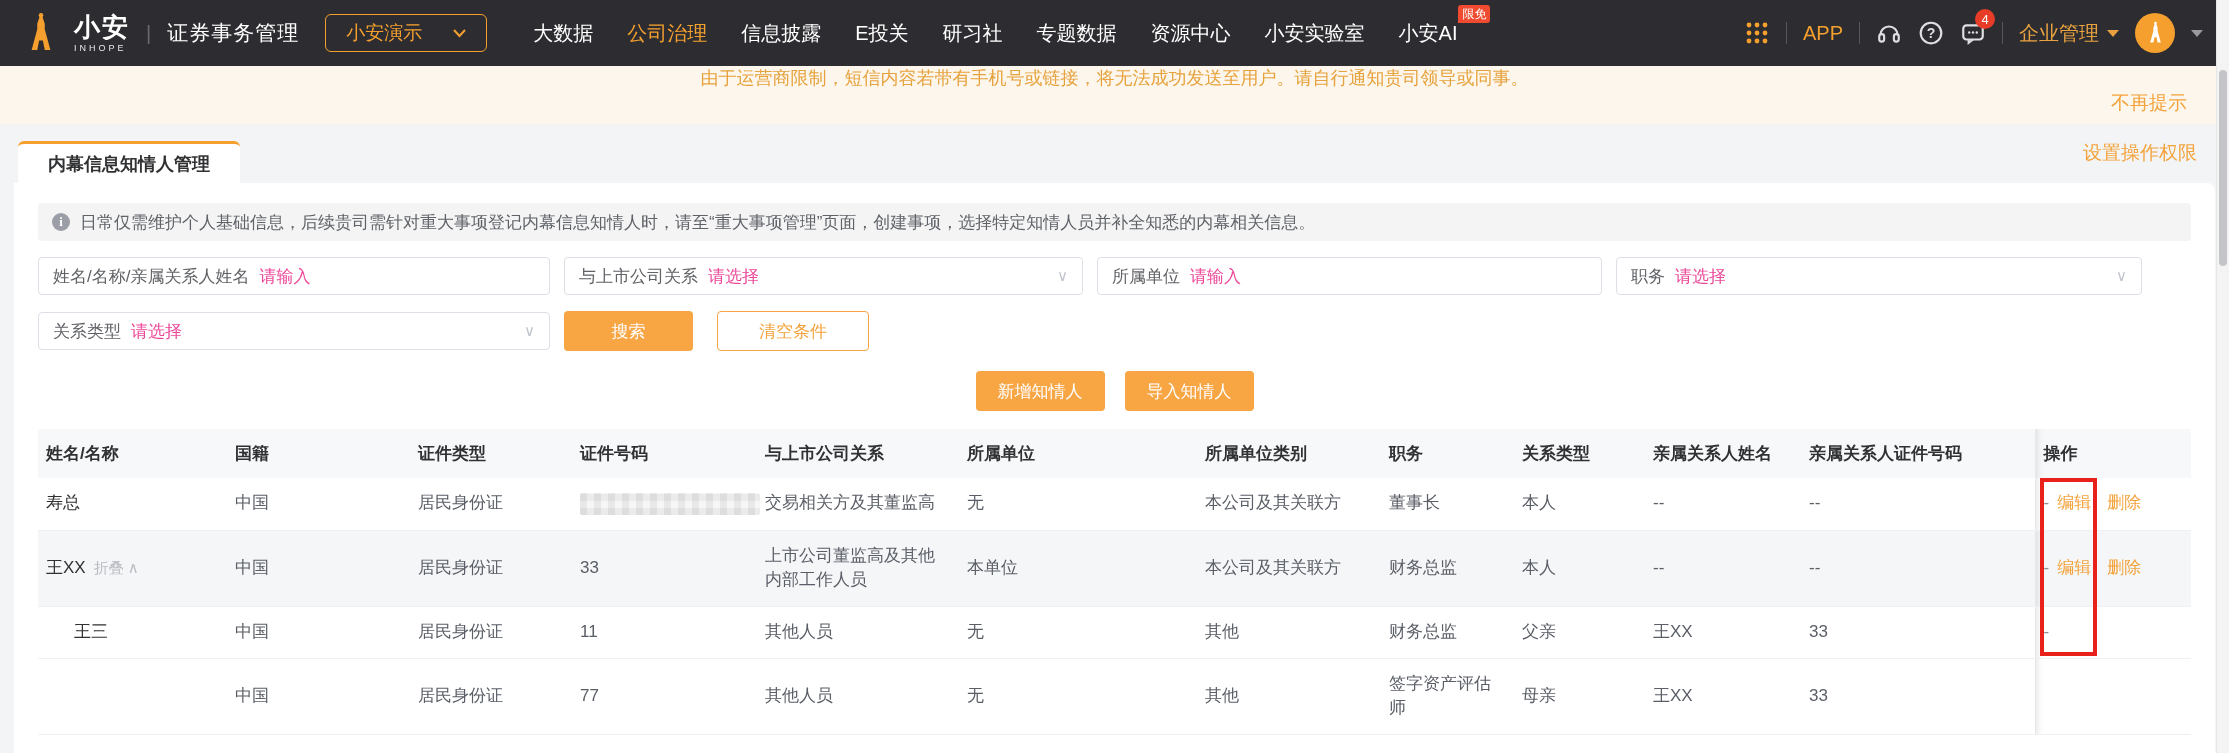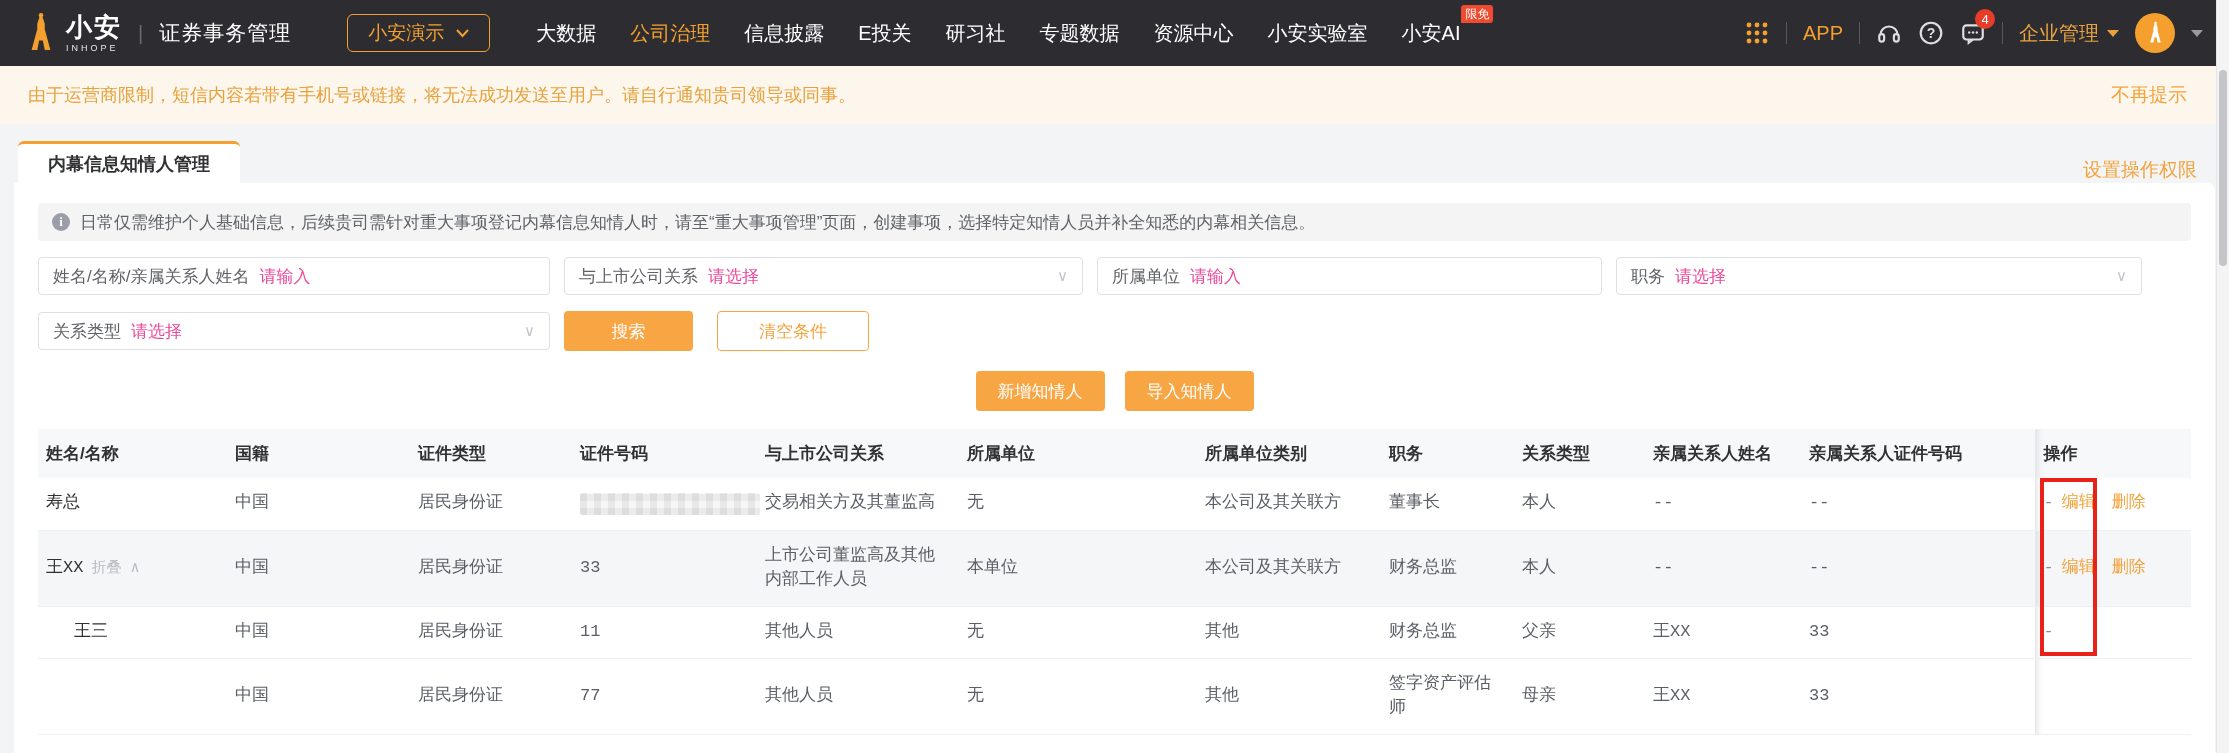--- a/index.html
+++ b/index.html
@@ -11,55 +11,55 @@
   *{box-sizing:border-box;}
   html,body{margin:0;padding:0;}
   body{
     width:2229px;height:753px;overflow:hidden;position:relative;
     background:var(--page-bg);
     font-family:"Liberation Sans","DejaVu Sans",sans-serif;
     font-size:17px;color:var(--txt);
   }
   
   .topbar{height:66px;background:var(--topbar-bg);display:flex;align-items:center;padding:0 26px;position:relative;}
-  .logo-wrap{display:flex;align-items:center;gap:10px;}
+  .logo-wrap{display:flex;align-items:center;gap:18px;}
   .logo-icon{width:30px;height:42px;flex:0 0 auto;}
   .logo-name{display:flex;flex-direction:column;line-height:1;}
   .logo-cn{color:#fff;font-size:26px;font-weight:bold;letter-spacing:2px;}
   .logo-en{color:#e8e8ea;font-size:9px;letter-spacing:3px;margin-top:4px;}
   .tb-sep{color:#6a6a6f;font-size:20px;margin:0 16px;}
   .product{color:#fff;font-size:21px;letter-spacing:1px;}
-  .env-pill{margin-left:56px;border:1px solid var(--accent);border-radius:6px;color:var(--accent);
-    font-size:19px;padding:5px 20px;display:flex;align-items:center;gap:12px;cursor:pointer;}
+  .env-pill{margin-left:26px;border:1px solid var(--accent);border-radius:6px;color:var(--accent);
+    font-size:19px;padding:5px 20px;display:flex;align-items:center;gap:31px;cursor:pointer;}
   .main-nav{display:flex;align-items:center;gap:34px;margin-left:46px;}
   .nav-item{color:#fff;font-size:20px;position:relative;cursor:pointer;white-space:nowrap;}
   .nav-item.active{color:var(--accent);}
   .nav-badge{position:absolute;top:-15px;right:-33px;background:var(--badge-red);color:#fff;
     font-size:12px;line-height:1;padding:3px 4px;border-radius:3px 3px 3px 0;}
   .tb-right{margin-left:auto;display:flex;align-items:center;gap:16px;}
   .vdiv{width:1px;height:22px;background:#56565b;}
   .app-label{color:var(--accent);font-size:20px;}
   .tb-icon{width:26px;height:26px;display:block;}
   .msg-wrap{position:relative;}
   .msg-badge{position:absolute;top:-11px;right:-9px;min-width:20px;height:20px;border-radius:10px;
     background:#e73c28;color:#fff;font-size:13px;display:flex;align-items:center;justify-content:center;padding:0 5px;}
   .org-menu{color:#e9a23f;font-size:20px;display:flex;align-items:center;gap:8px;cursor:pointer;}
   .caret{width:0;height:0;border-left:6px solid transparent;border-right:6px solid transparent;border-top:7px solid #e9a23f;}
   .caret.gray{border-top-color:#9a9a9e;}
   .avatar{width:40px;height:40px;border-radius:50%;background:var(--accent);display:flex;align-items:center;justify-content:center;}
   
-  .notice{height:58px;background:var(--notice-bg);display:flex;align-items:center;padding:0 28px;}
+  .notice{height:58px;background:var(--notice-bg);display:flex;align-items:center;padding:0 28px;flex-direction:column;}
   .notice-text{color:var(--notice-text);font-size:18px;}
   .notice-dismiss{margin-left:auto;color:var(--link-orange);font-size:19px;cursor:pointer;padding-right:14px;}
   
   .tabs-row{margin-top:17px;padding:0 18px;display:flex;align-items:flex-end;position:relative;height:42px;}
   .tab{height:42px;display:flex;align-items:center;padding:0 30px;font-size:18px;border-radius:6px 6px 0 0;cursor:pointer;}
   .tab.active{background:#fff;border-top:3px solid var(--accent);font-weight:bold;color:var(--txt-dark);}
   .tab.inactive{background:#ebedef;border:1px solid #e2e5e9;border-bottom:none;color:#5f6368;}
-  .perm-link{position:absolute;right:32px;bottom:0;color:var(--link-orange);font-size:19px;cursor:pointer;}
+  .perm-link{position:absolute;right:32px;bottom:17px;color:var(--link-orange);font-size:19px;cursor:pointer;}
   
   .panel{margin:0 14px;background:#fff;border-radius:0 8px 0 0;height:570px;padding:20px 24px;overflow:hidden;}
   .info-banner{background:#f4f4f5;border-radius:4px;height:38px;display:flex;align-items:center;gap:10px;padding:0 14px;color:#5f6368;font-size:17px;}
   .info-ico{width:18px;height:18px;border-radius:50%;background:#9b9ea6;color:#fff;font-size:13px;font-weight:bold;
     display:flex;align-items:center;justify-content:center;font-family:"Liberation Serif",serif;flex:0 0 auto;}
   
   .filter-row{display:flex;gap:14px;margin-top:16px;align-items:center;}
   .fbox{height:38px;border:1px solid var(--border);border-radius:4px;background:#fff;display:flex;align-items:center;padding:0 14px;cursor:text;}
   .fbox .flabel{color:#606266;white-space:nowrap;}
   .fbox .fph{color:#ec4899;margin-left:10px;white-space:nowrap;}
@@ -67,21 +67,21 @@
   .w1{width:512px;} .w2{width:519px;} .w3{width:505px;} .w4{width:526px;}
   .btn{height:40px;border:none;border-radius:4px;background:var(--btn-orange);color:#fff;font-size:17px;cursor:pointer;
     font-family:inherit;display:inline-flex;align-items:center;justify-content:center;}
   .btn.search{width:129px;}
   .btn.ghost{width:152px;background:#fff;border:1px solid var(--btn-orange);color:var(--link-orange);margin-left:10px;}
   .toolbar{margin-top:20px;display:flex;gap:20px;justify-content:center;}
   .btn.action{padding:0 22px;}
   
   table{margin-top:18px;width:100%;border-collapse:collapse;table-layout:fixed;}
   th{background:#f7f8fa;text-align:left;font-size:17px;color:var(--txt-dark);font-weight:bold;padding:13px 8px;white-space:nowrap;overflow:hidden;}
-  td{padding:13px 8px;border-bottom:1px solid #eef0f3;color:var(--txt);font-size:17px;line-height:1.45;vertical-align:middle;height:52px;font-family:Liberation Mono, monospace;}
+  td{padding:13px 8px;border-bottom:1px solid #eef0f3;color:var(--txt);font-size:17px;line-height:1.45;vertical-align:middle;height:52px;}
   tr.highlight td{background:#f5f6f8;}
   td.ops-cell,th.ops-col{border-left:1px solid #e6e8eb;box-shadow:inset 8px 0 8px -8px rgba(0,0,0,.14);}
   .op-link{color:var(--link-orange);cursor:pointer;margin-right:16px;}
   .ops-edge{color:#8a8e96;margin-right:8px;}
   .name-text{color:var(--txt-dark);}
   tr.child .name-text{padding-left:28px;display:inline-block;}
   .collapse-tag{color:#b9bcc2;font-size:15px;margin-left:8px;cursor:pointer;white-space:nowrap;}
   .mosaic{width:180px;border-radius:2px;
     background:repeating-linear-gradient(90deg,rgba(0,0,0,.06) 0 7px,rgba(0,0,0,0) 7px 14px),
                repeating-linear-gradient(0deg,#ebebeb 0 7px,#f6f6f6 7px 14px);}

